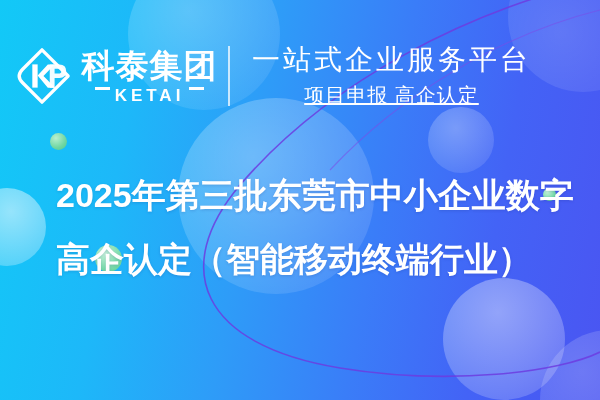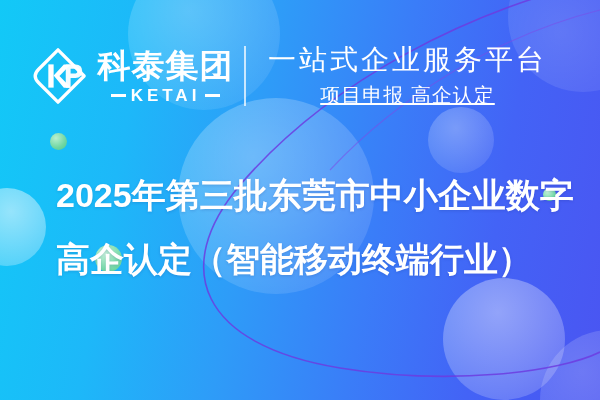--- a/index.html
+++ b/index.html
@@ -85,39 +85,37 @@
     height: 80px;
     display: flex;
     align-items: center;
   }
   .logo-block {
     width: 228px;
     display: flex;
     align-items: center;
     justify-content: center;
     gap: 9px;
-    margin-left: 16px;
   }
   .logo-mark { width: 62px; height: 62px; flex: none; }
   .logo-words {
     display: flex;
     flex-direction: column;
     align-items: center;
     line-height: 1;
   }
   .logo-cn {
     font-size: 33px;
     font-weight: 700;
     color: #ffffff;
     letter-spacing: 1px;
     white-space: nowrap;
   }
   .logo-en-row {
     display: flex;
-    align-items: center;
     gap: 5px;
     margin-top: 5px;
   }
   .logo-rule { width: 15px; height: 3px; background: #ffffff; }
   .logo-en {
     font-size: 17px;
     font-weight: 700;
     color: #ffffff;
     letter-spacing: 4px;
     white-space: nowrap;

